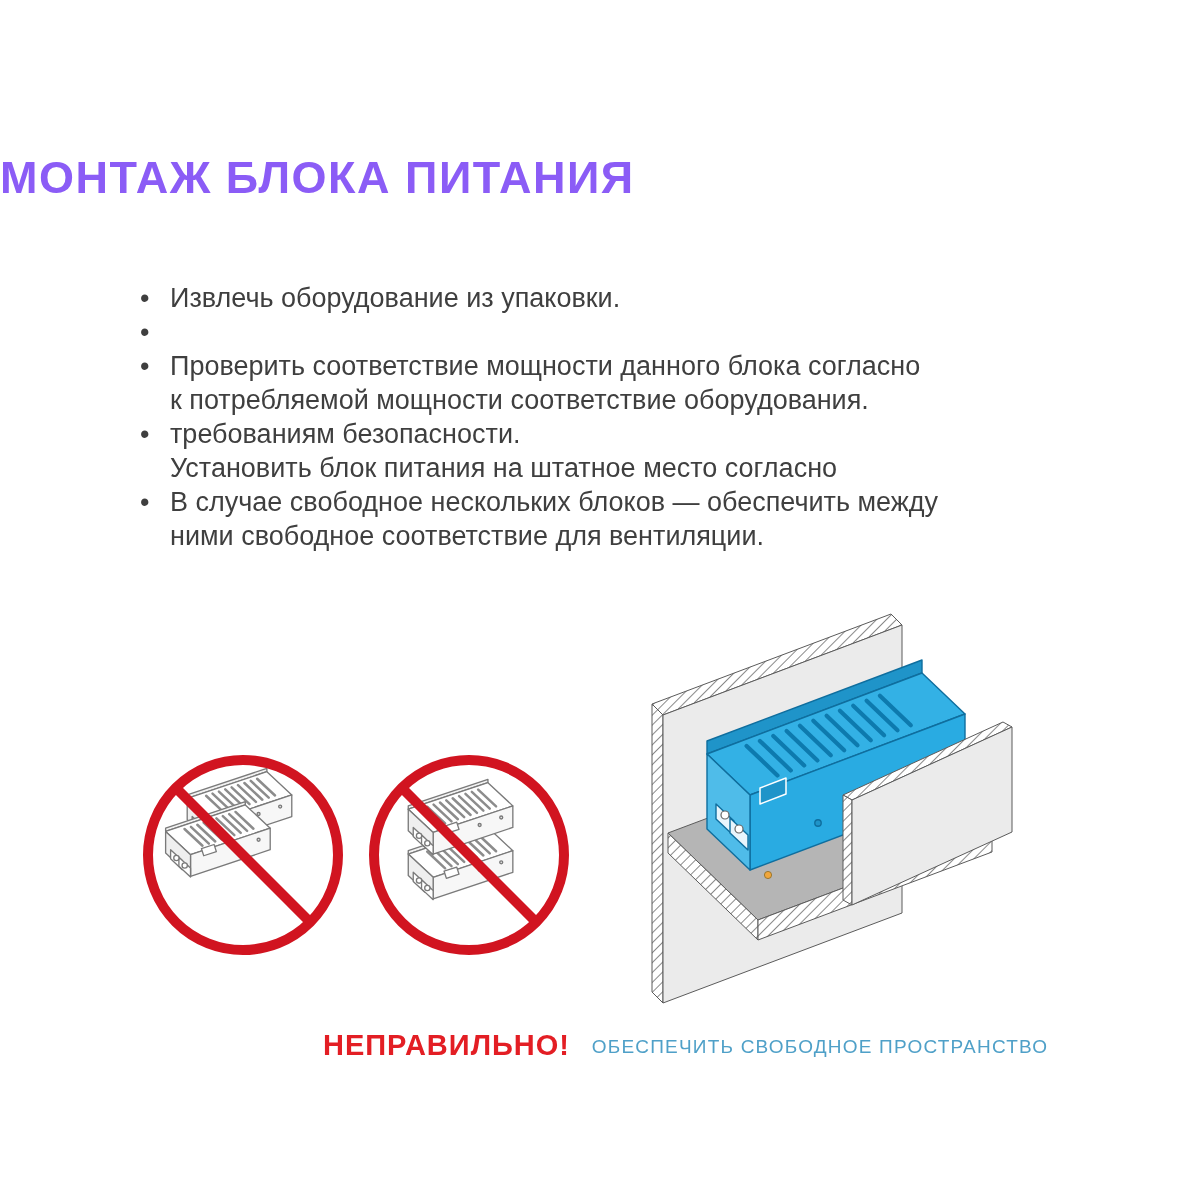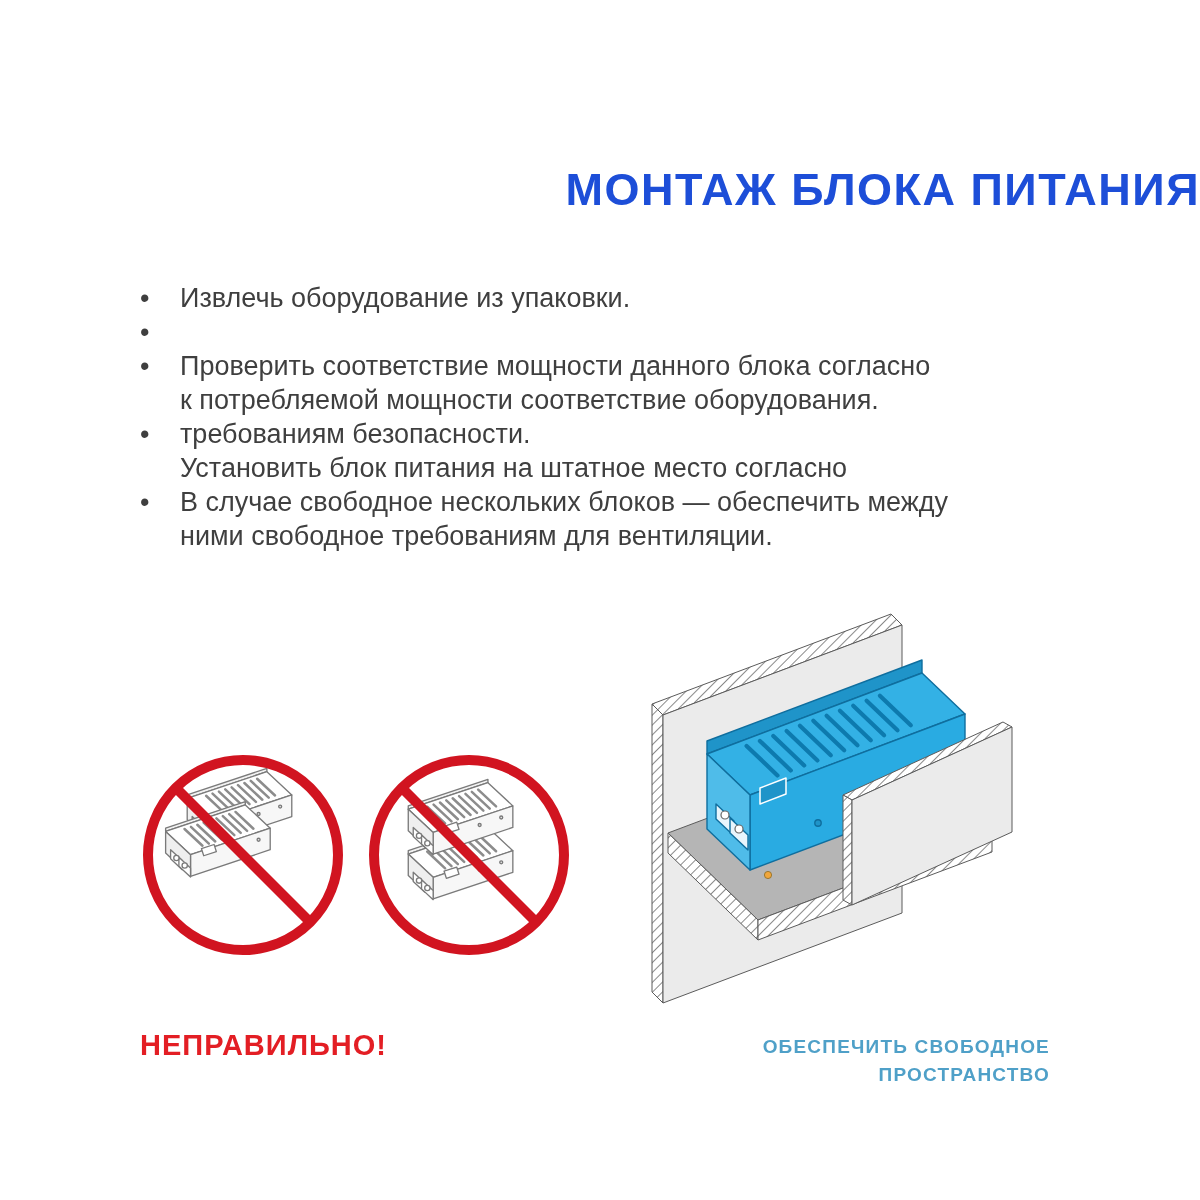--- a/index.html
+++ b/index.html
@@ -1,39 +1,39 @@
 <!DOCTYPE html>
 <html><head>
 <meta charset="utf-8">
 <style>
   html,body{margin:0;padding:0;}
   body{
     width:1200px;height:1200px;position:relative;background:#ffffff;
     font-family:"Liberation Sans", sans-serif;overflow:hidden;
   }
   .page-title{
-    position:absolute;left:0;top:164px;width:1200px;text-align:right;
-    font-size:45px;font-weight:bold;letter-spacing:1.5px;color:#1d4ed8;margin:0;
+    position:absolute;left:0;top:152px;width:1200px;text-align:left;
+    font-size:45px;font-weight:bold;letter-spacing:1.5px;color:#8b5cf6;margin:0;
   }
   .instructions{
     position:absolute;left:140px;top:281px;width:920px;margin:0;padding:0;list-style:none;
     font-size:27px;line-height:34px;color:#3F3F3F;
   }
   .instructions li{display:flex;align-items:flex-start;margin:0;}
   .instructions .dot{
     width:30px;flex:0 0 30px;color:#3F3F3F;font-size:27px;line-height:34px;
   }
-  .instructions .lines div{white-space:nowrap;margin-left:10px;}
+  .instructions .lines div{white-space:nowrap;}
   .wrong-label{
-    position:absolute;left:140px;top:1029px;width:430px;text-align:left;
+    position:absolute;left:140px;top:1029px;width:430px;text-align:right;
     font-size:29px;font-weight:bold;letter-spacing:1px;color:#E31E24;
   }
   .correct-caption{
-    position:absolute;left:590px;top:1033px;width:460px;text-align:right;
-    font-size:19px;line-height:28px;letter-spacing:1.2px;color:#4FA0C8;font-weight:700;
+    position:absolute;left:590px;top:1033px;width:460px;text-align:center;
+    font-size:19px;line-height:28px;letter-spacing:1.2px;color:#4FA0C8;font-weight:400;
   }
   .prohibit-1{position:absolute;left:138px;top:750px;}
   .prohibit-2{position:absolute;left:364px;top:750px;}
   .scene{position:absolute;left:630px;top:608px;}
   .hidden-defs{position:absolute;width:0;height:0;overflow:hidden;}
 </style>
 </head>
 <body>
 
 <svg class="hidden-defs" aria-hidden="true">
@@ -102,21 +102,21 @@
     <span class="dot">•</span>
     <div class="lines">
         <div>требованиям безопасности.</div>
         <div>Установить блок питания на штатное место согласно</div>
       </div>
   </li>
   <li>
     <span class="dot">•</span>
     <div class="lines">
         <div>В случае свободное нескольких блоков — обеспечить между</div>
-        <div>ними свободное требованиям для вентиляции.</div>
+        <div>ними свободное соответствие для вентиляции.</div>
       </div>
   </li>
 </ul>
 
 <svg class="prohibit-1" width="210" height="210" viewBox="0 0 210 210">
   <g>
     <g transform="translate(16,30) scale(0.83)">
       <use href="#psu-art" x="26" y="-16" width="170" height="115"></use>
       <use href="#psu-art" x="0" y="24" width="170" height="115"></use>
     </g>

